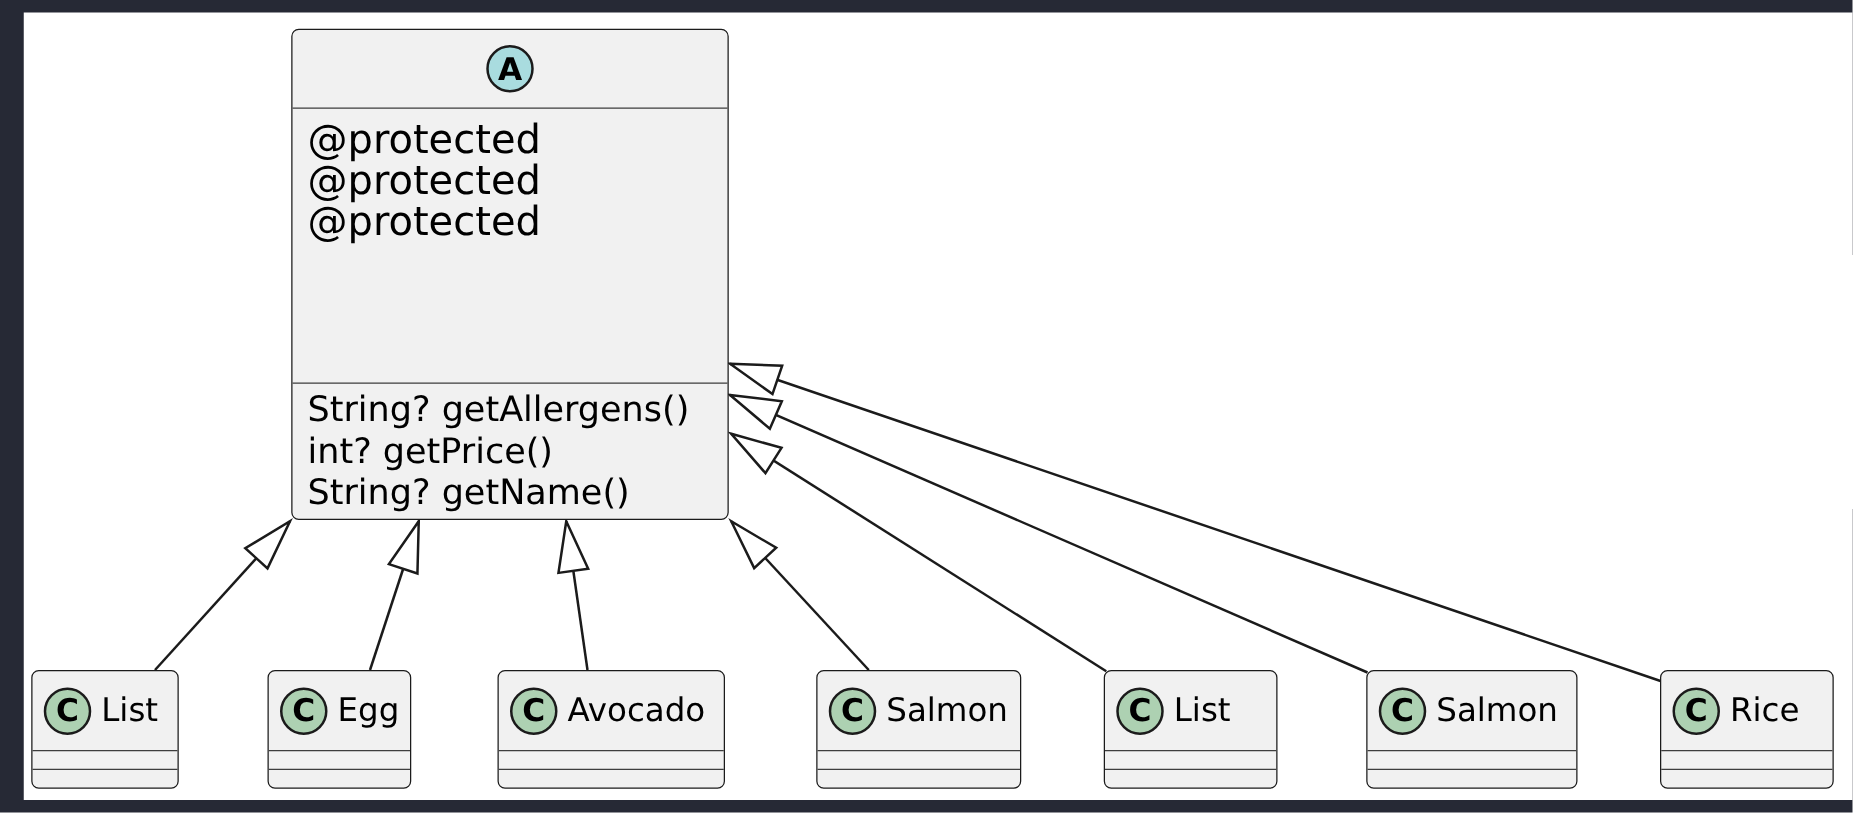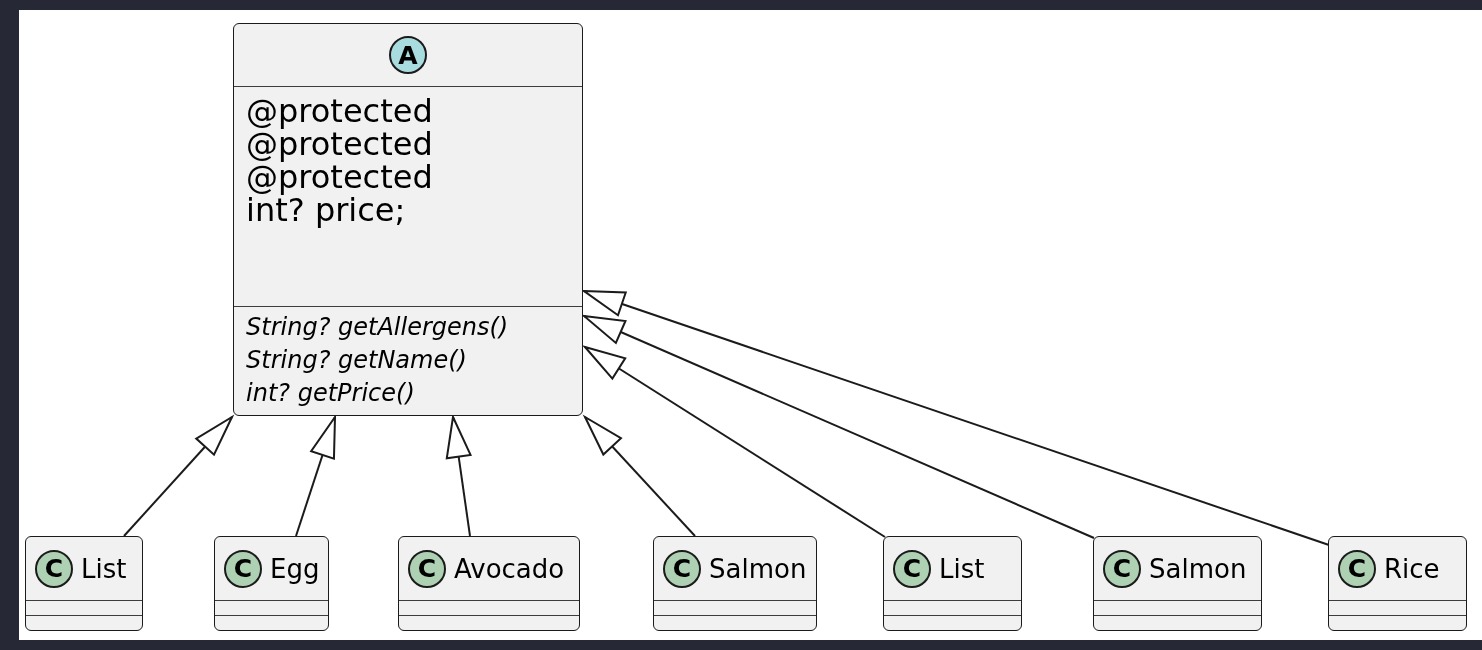--- a/index.html
+++ b/index.html
@@ -49,21 +49,21 @@
   .circle.abstract{background:var(--abstract-fill);}
   .circle.cls{background:var(--class-fill);}
   .main-title{font-size:26px;font-style:italic;}
   .compartment.fields{
     flex:0 0 220px;padding:8px 12px 0 12px;box-sizing:border-box;
     font-size:32px;line-height:33px;
     border-bottom:1.2px solid var(--separator);
   }
   .compartment.methods{
     flex:1 1 auto;padding:4px 12px 0 12px;box-sizing:border-box;
-    font-size:24px;line-height:33px;font-style:italic;
+    font-size:28px;line-height:33px;
   }
   .member{white-space:nowrap;}
   
   .sm-title{
     height:64px;display:flex;align-items:center;
     padding-left:9px;gap:8px;
     border-bottom:1px solid var(--separator);
     box-sizing:border-box;
   }
   .sm-name{font-size:26px;white-space:nowrap;}
@@ -95,26 +95,25 @@
 
   <div id="nodes-layer">
     <div class="uml-box main">
       <div class="compartment title">
         <span class="circle abstract">A</span>
       </div>
       <div class="compartment fields">
         <div class="member">@protected</div>
         <div class="member">@protected</div>
         <div class="member">@protected</div>
-        <div class="member">int? price;</div>
       </div>
       <div class="compartment methods">
         <div class="member">String? getAllergens()</div>
+        <div class="member">int? getPrice()</div>
         <div class="member">String? getName()</div>
-        <div class="member">int? getPrice()</div>
       </div>
     </div>
 
   <div class="uml-box small" style="left: 25px; top: 536px; width: 118px; height: 95px;">
         <div class="sm-title">
           <span class="circle cls">C</span>
           <span class="sm-name">List</span>
         </div>
         <div class="sm-row"></div>
         <div class="sm-row second"></div>

